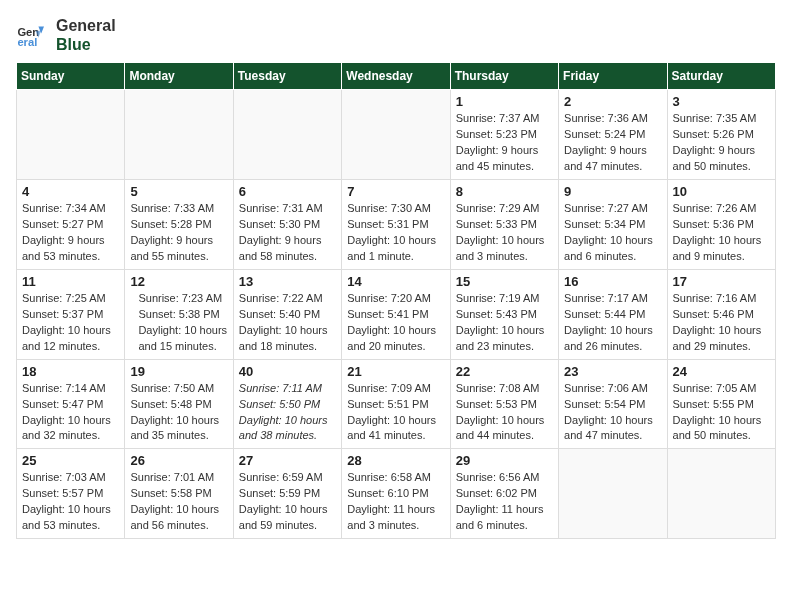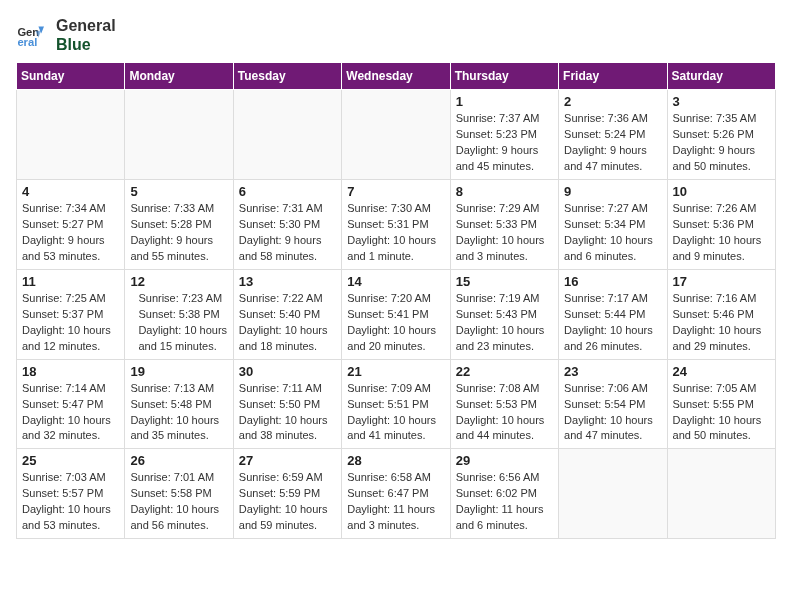--- a/index.html
+++ b/index.html
@@ -37,21 +37,21 @@
     .subtitle {
       font-size: 15px;
       color: #444;
     }
     .calendar {
       width: 100%;
       border-collapse: collapse;
       font-size: 11px;
     }
     .calendar thead tr th {
-      background: #701a75;
+      background: #14532d;
       color: #fff;
       padding: 6px 4px;
       text-align: left;
       font-size: 12px;
       font-weight: bold;
       border: 1px solid #fff;
     }
     .calendar tbody tr td {
       border: 1px solid #ddd;
       vertical-align: top;
@@ -244,28 +244,28 @@
       <tr>
         <td>
           <div class="day-number">18</div>
           <div class="day-detail" style="white-space: pre-line;">Sunrise: 7:14 AM
 Sunset: 5:47 PM
 Daylight: 10 hours
 and 32 minutes.</div>
         </td>
         <td>
           <div class="day-number">19</div>
-          <div class="day-detail" style="white-space: pre-line;">Sunrise: 7:13 AM
+          <div class="day-detail" style="white-space: pre-line;">Sunrise: 7:50 AM
 Sunset: 5:48 PM
 Daylight: 10 hours
 and 35 minutes.</div>
         </td>
         <td>
-          <div class="day-number">30</div>
-          <div class="day-detail" style="white-space: pre-line;">Sunrise: 7:11 AM
+          <div class="day-number">40</div>
+          <div class="day-detail" style="white-space: pre-line; font-style: italic;">Sunrise: 7:11 AM
 Sunset: 5:50 PM
 Daylight: 10 hours
 and 38 minutes.</div>
         </td>
         <td>
           <div class="day-number">21</div>
           <div class="day-detail" style="white-space: pre-line;">Sunrise: 7:09 AM
 Sunset: 5:51 PM
 Daylight: 10 hours
 and 41 minutes.</div>
@@ -310,21 +310,21 @@
         <td>
           <div class="day-number">27</div>
           <div class="day-detail" style="white-space: pre-line;">Sunrise: 6:59 AM
 Sunset: 5:59 PM
 Daylight: 10 hours
 and 59 minutes.</div>
         </td>
         <td>
           <div class="day-number">28</div>
           <div class="day-detail" style="white-space: pre-line;">Sunrise: 6:58 AM
-Sunset: 6:47 PM
+Sunset: 6:10 PM
 Daylight: 11 hours
 and 3 minutes.</div>
         </td>
         <td>
           <div class="day-number">29</div>
           <div class="day-detail" style="white-space: pre-line;">Sunrise: 6:56 AM
 Sunset: 6:02 PM
 Daylight: 11 hours
 and 6 minutes.</div>
         </td>

